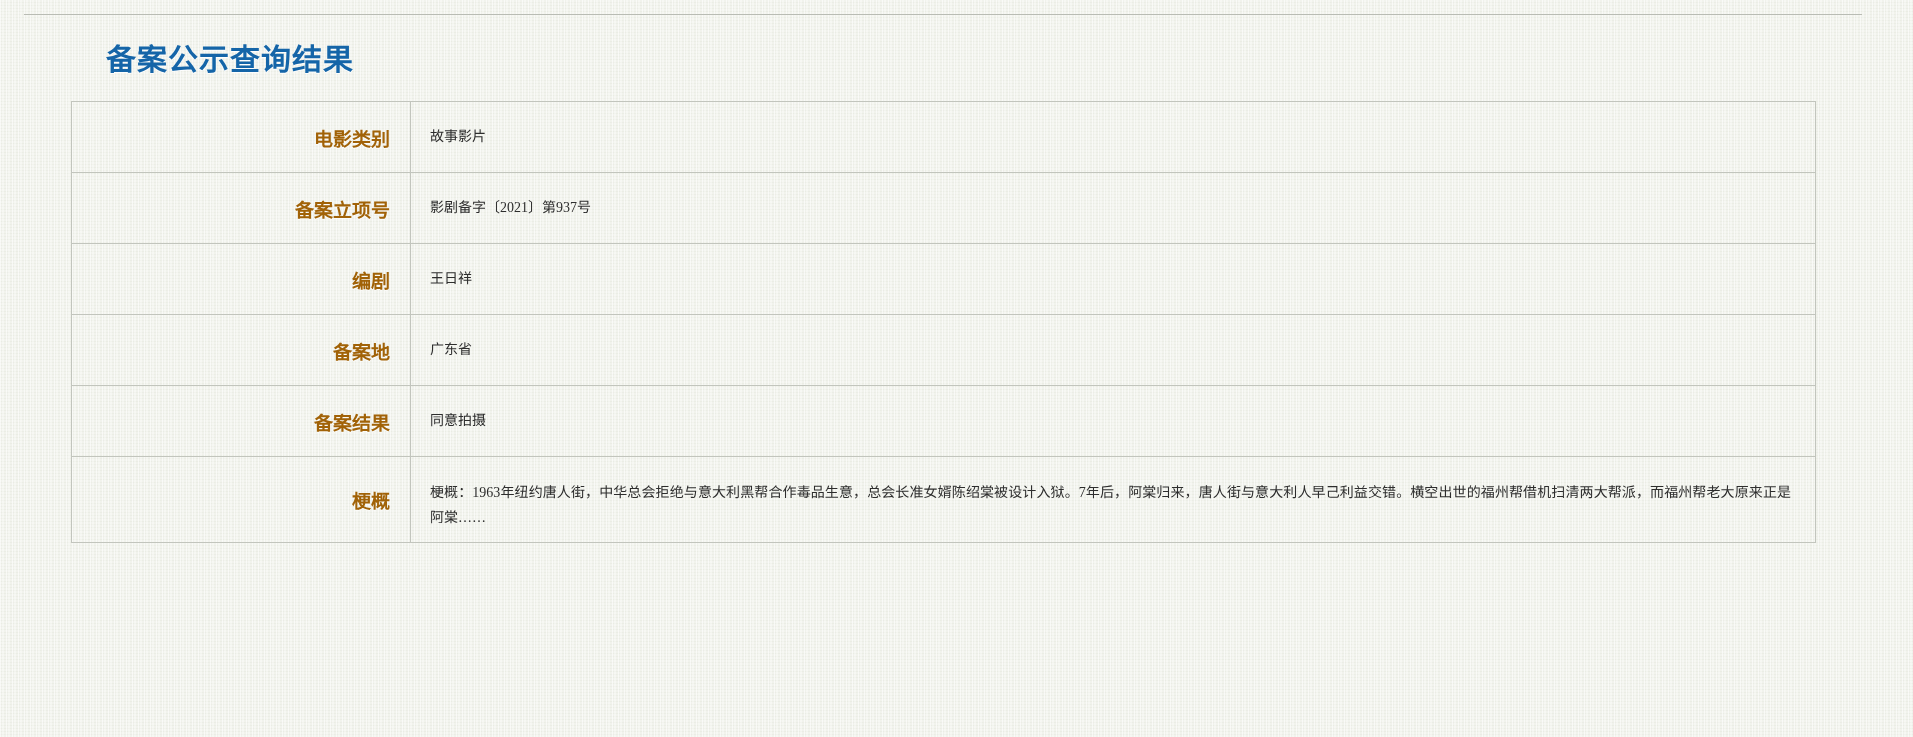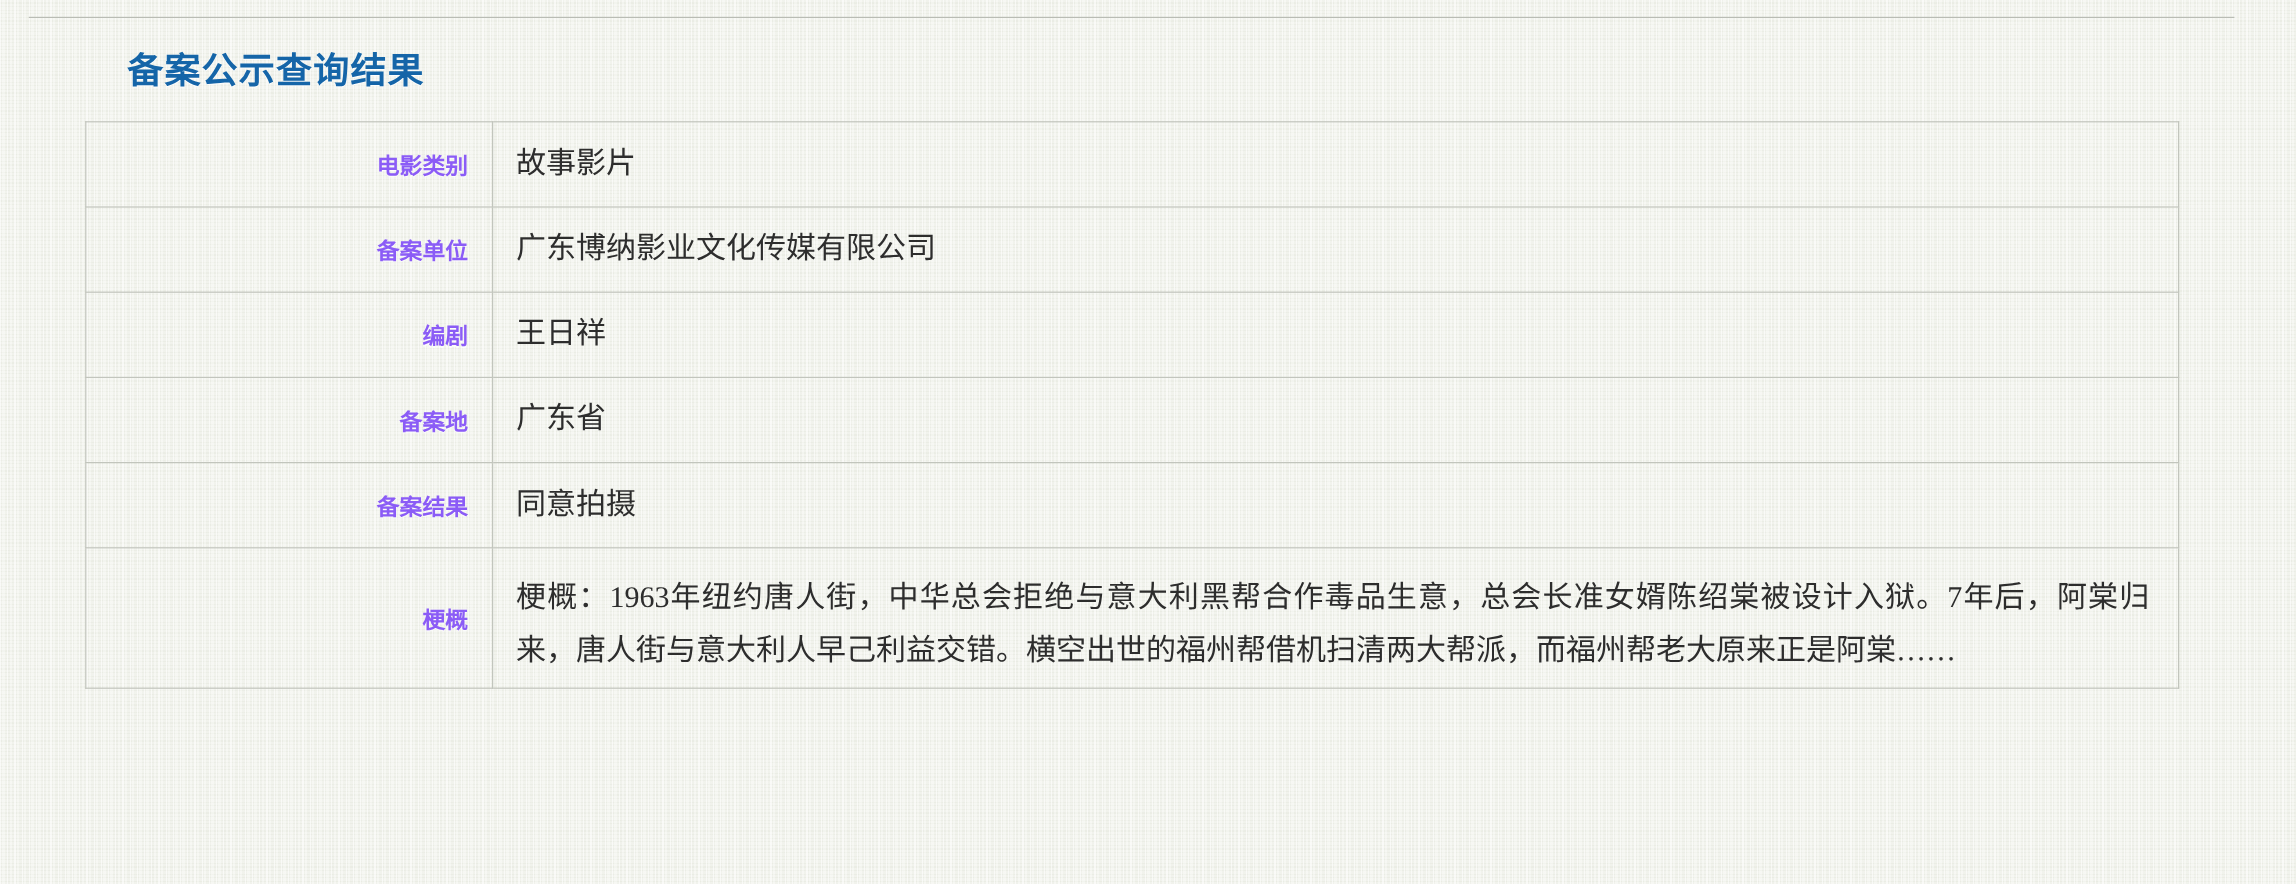--- a/index.html
+++ b/index.html
@@ -80,29 +80,29 @@
     vertical-align: middle;
     background: transparent;
   }
 
   td.label-cell {
     width: 318px;
     text-align: right;
     padding-right: 20px;
     font-size: 19px;
     font-weight: bold;
-    color: #8b5cf6;
+    color: #a16207;
     white-space: nowrap;
     text-shadow: 0 1px 0 rgba(255,255,255,0.7);
   }
 
   td.value-cell {
     padding-left: 19px;
     padding-right: 24px;
-    font-size: 25px;
+    font-size: 14px;
     font-weight: normal;
     color: #2d2d2d;
     font-family: "Liberation Serif", "DejaVu Serif", serif;
     line-height: 1.55;
   }
 
   tr.synopsis-row {
     height: 86px;
   }
 
@@ -127,26 +127,26 @@
   <h1 class="page-title">备案公示查询结果</h1>
 
   <table class="record-table">
     <tbody>
 
       <tr>
         <td class="label-cell">电影类别</td>
         <td class="value-cell">故事影片</td>
       </tr>
 
+      <tr>
+        <td class="label-cell">备案立项号</td>
+        <td class="value-cell">影剧备字〔2021〕第937号</td>
+      </tr>
 
 
-      <tr>
-        <td class="label-cell">备案单位</td>
-        <td class="value-cell">广东博纳影业文化传媒有限公司</td>
-      </tr>
 
       <tr>
         <td class="label-cell">编剧</td>
         <td class="value-cell">王日祥</td>
       </tr>
 
       <tr>
         <td class="label-cell">备案地</td>
         <td class="value-cell">广东省</td>
       </tr>

